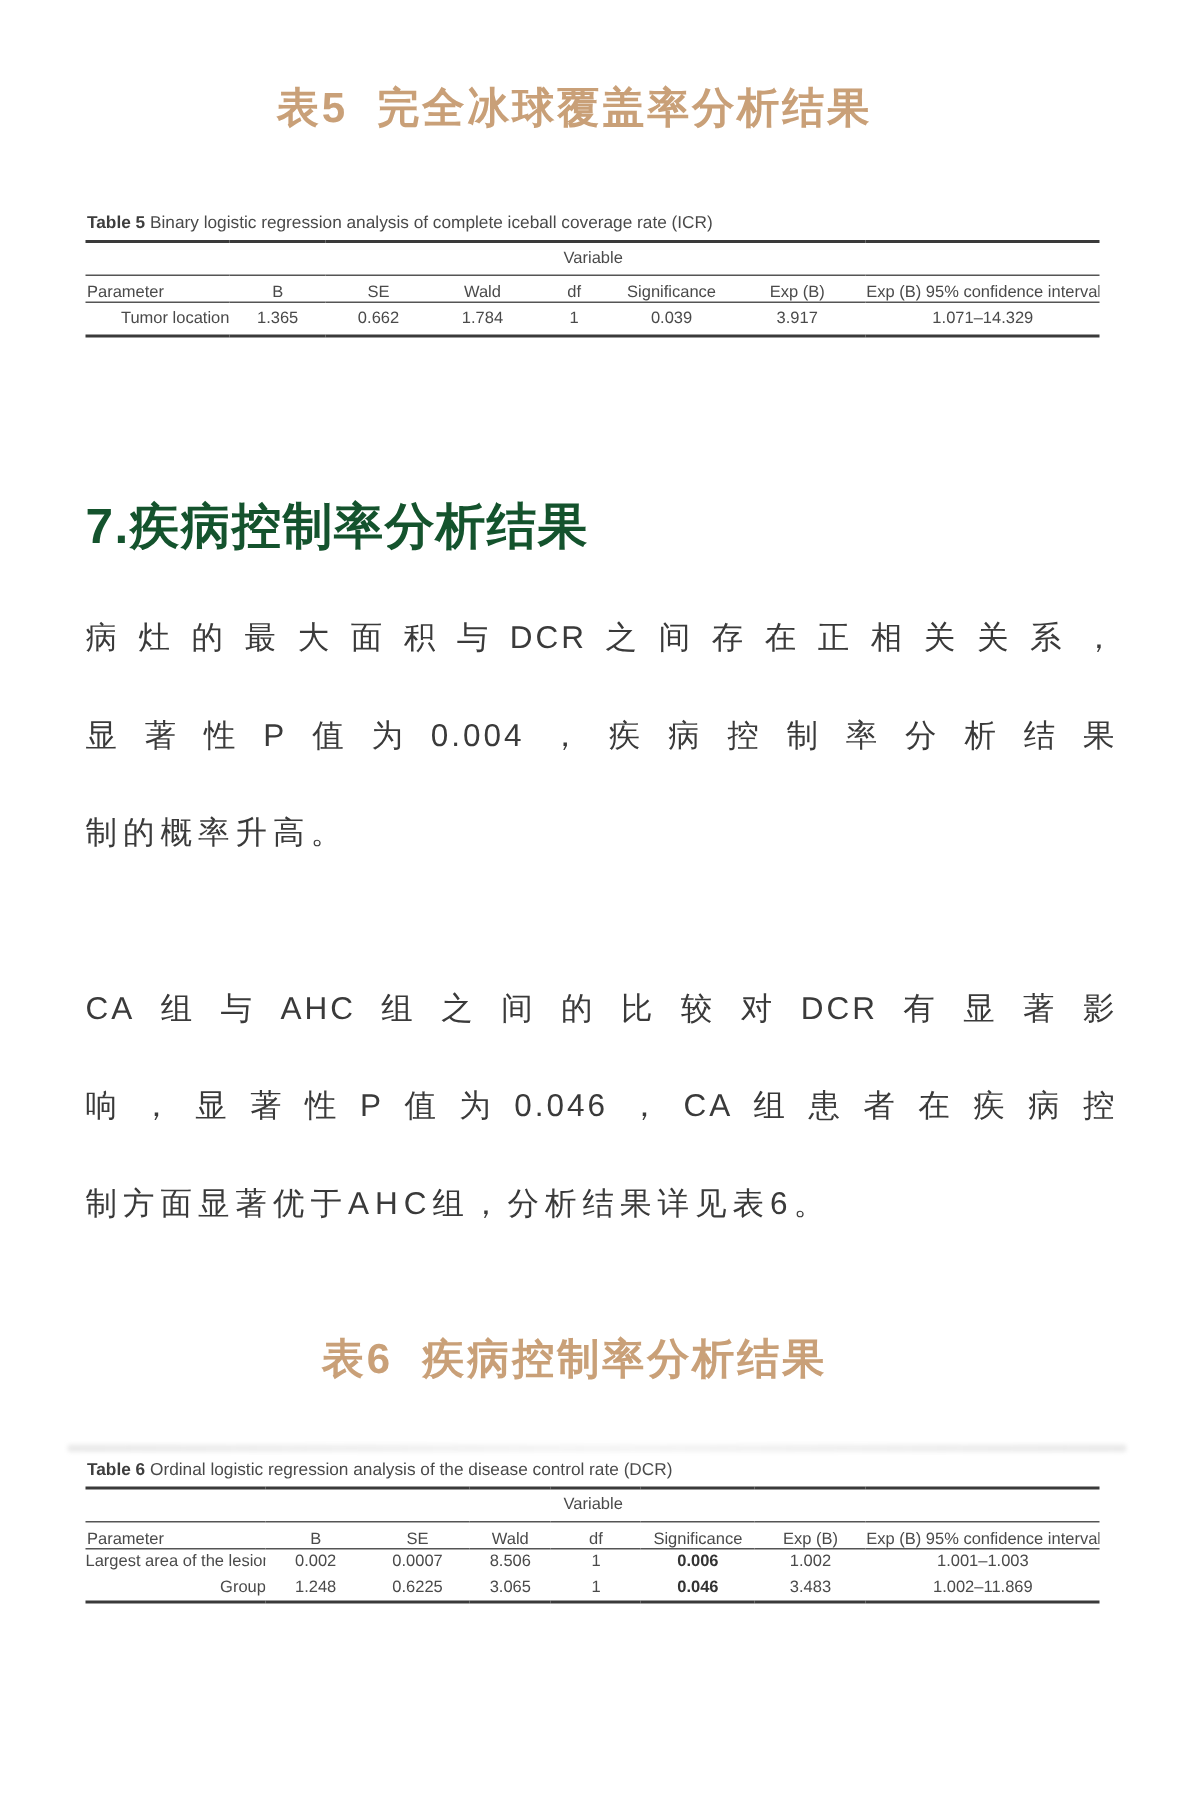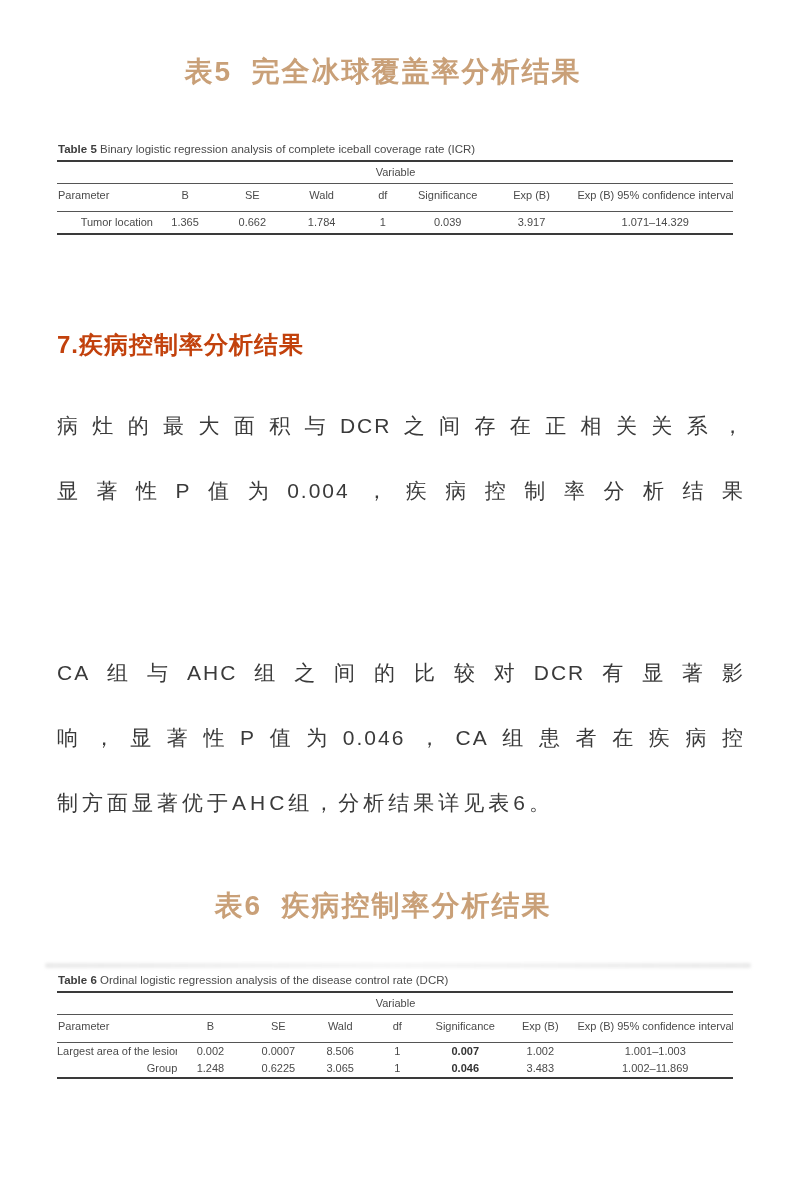--- a/index.html
+++ b/index.html
@@ -12,21 +12,21 @@
   .page-caption{
     position:absolute;left:0;width:766px;text-align:center;
     font-size:28px;font-weight:700;color:#c9a078;
     letter-spacing:2px;white-space:pre-wrap;line-height:40px;
   }
   #caption-table5{top:52px;}
   #caption-table6{top:886px;}
   
   .section-heading{
     position:absolute;left:57px;top:329px;
-    font-size:24px;font-weight:700;color:#c2410c;letter-spacing:1px;
+    font-size:33px;font-weight:700;color:#14532d;letter-spacing:1px;
   }
   
   .para{position:absolute;left:57px;width:688px;color:#3a3a3a;
     font-size:21px;font-weight:500;}
   #para-1{top:393px;}
   #para-2{top:640px;}
   .pline{height:65px;line-height:65px;letter-spacing:2px;}
   .pline.full{text-align:justify;text-align-last:justify;}
   .pline.last{text-align:left;letter-spacing:4px;}
   
@@ -38,21 +38,21 @@
   #table6-block{top:974px;}
   .tbl-title{font-size:11.5px;margin:0 0 5px 1px;color:#4a4a4a;}
   .tbl-title .lbl{font-weight:700;color:#3d3d3d;}
   table{
     width:100%;border-collapse:collapse;table-layout:fixed;
     border-top:2px solid #3a3a3a;border-bottom:2px solid #3a3a3a;
     font-size:11px;color:#4a4a4a;
   }
   td,th{padding:0;text-align:center;font-weight:400;overflow:hidden;white-space:nowrap;}
   tr.group-row td{text-align:center;padding:4px 0 5px 1px;border-bottom:1px solid #555;}
-  tr.hdr-row th{padding:5px 0 10px;border-bottom:1px solid #555;}
+  tr.hdr-row th{padding:5px 0 0;border-bottom:1px solid #555;}
   tr.hdr-row th.col-param{text-align:left;padding-left:1px;}
   tr.data-row td{padding:4px 0 5px;}
   tr.data-row td.col-param{text-align:right;padding-left:1px;}
   #table6-block tr.data-row td{padding:2px 0 3px;}
   .sig-b{font-weight:700;color:#333;}
   
   .scan-artifact{
     position:absolute;left:45px;top:963px;width:706px;height:5px;
     background:linear-gradient(90deg,rgba(185,185,185,.30),rgba(210,210,210,.22),rgba(185,185,185,.30));
     filter:blur(1.5px);border-radius:2px;
@@ -105,20 +105,21 @@
     </tr>
   </tbody>
     </table>
 </div>
 
 <div class="section-heading">7.疾病控制率分析结果</div>
 
 <div id="para-1" class="para">
   <div class="pline full">病灶的最大面积与DCR之间存在正相关关系，</div>
   <div class="pline full">显著性P值为0.004，疾病控制率分析结果</div>
+  <div class="pline last">制的概率升高。</div>
 </div>
 
 <div id="para-2" class="para">
   <div class="pline full">CA组与AHC组之间的比较对DCR有显著影</div>
   <div class="pline full">响，显著性P值为0.046，CA组患者在疾病控</div>
   <div class="pline last">制方面显著优于AHC组，分析结果详见表6。</div>
 </div>
 
 <div id="caption-table6" class="page-caption">表6  疾病控制率分析结果</div>
 
@@ -153,21 +154,21 @@
       <th>Significance</th>
       <th>Exp (B)</th>
       <th>Exp (B) 95% confidence interval</th>
     </tr>
     <tr class="data-row">
       <td class="col-param">Largest area of the lesion</td>
       <td>0.002</td>
       <td>0.0007</td>
       <td>8.506</td>
       <td>1</td>
-      <td class="sig-b">0.007</td>
+      <td class="sig-b">0.006</td>
       <td>1.002</td>
       <td>1.001–1.003</td>
     </tr>
     <tr class="data-row">
       <td class="col-param">Group</td>
       <td>1.248</td>
       <td>0.6225</td>
       <td>3.065</td>
       <td>1</td>
       <td class="sig-b">0.046</td>

